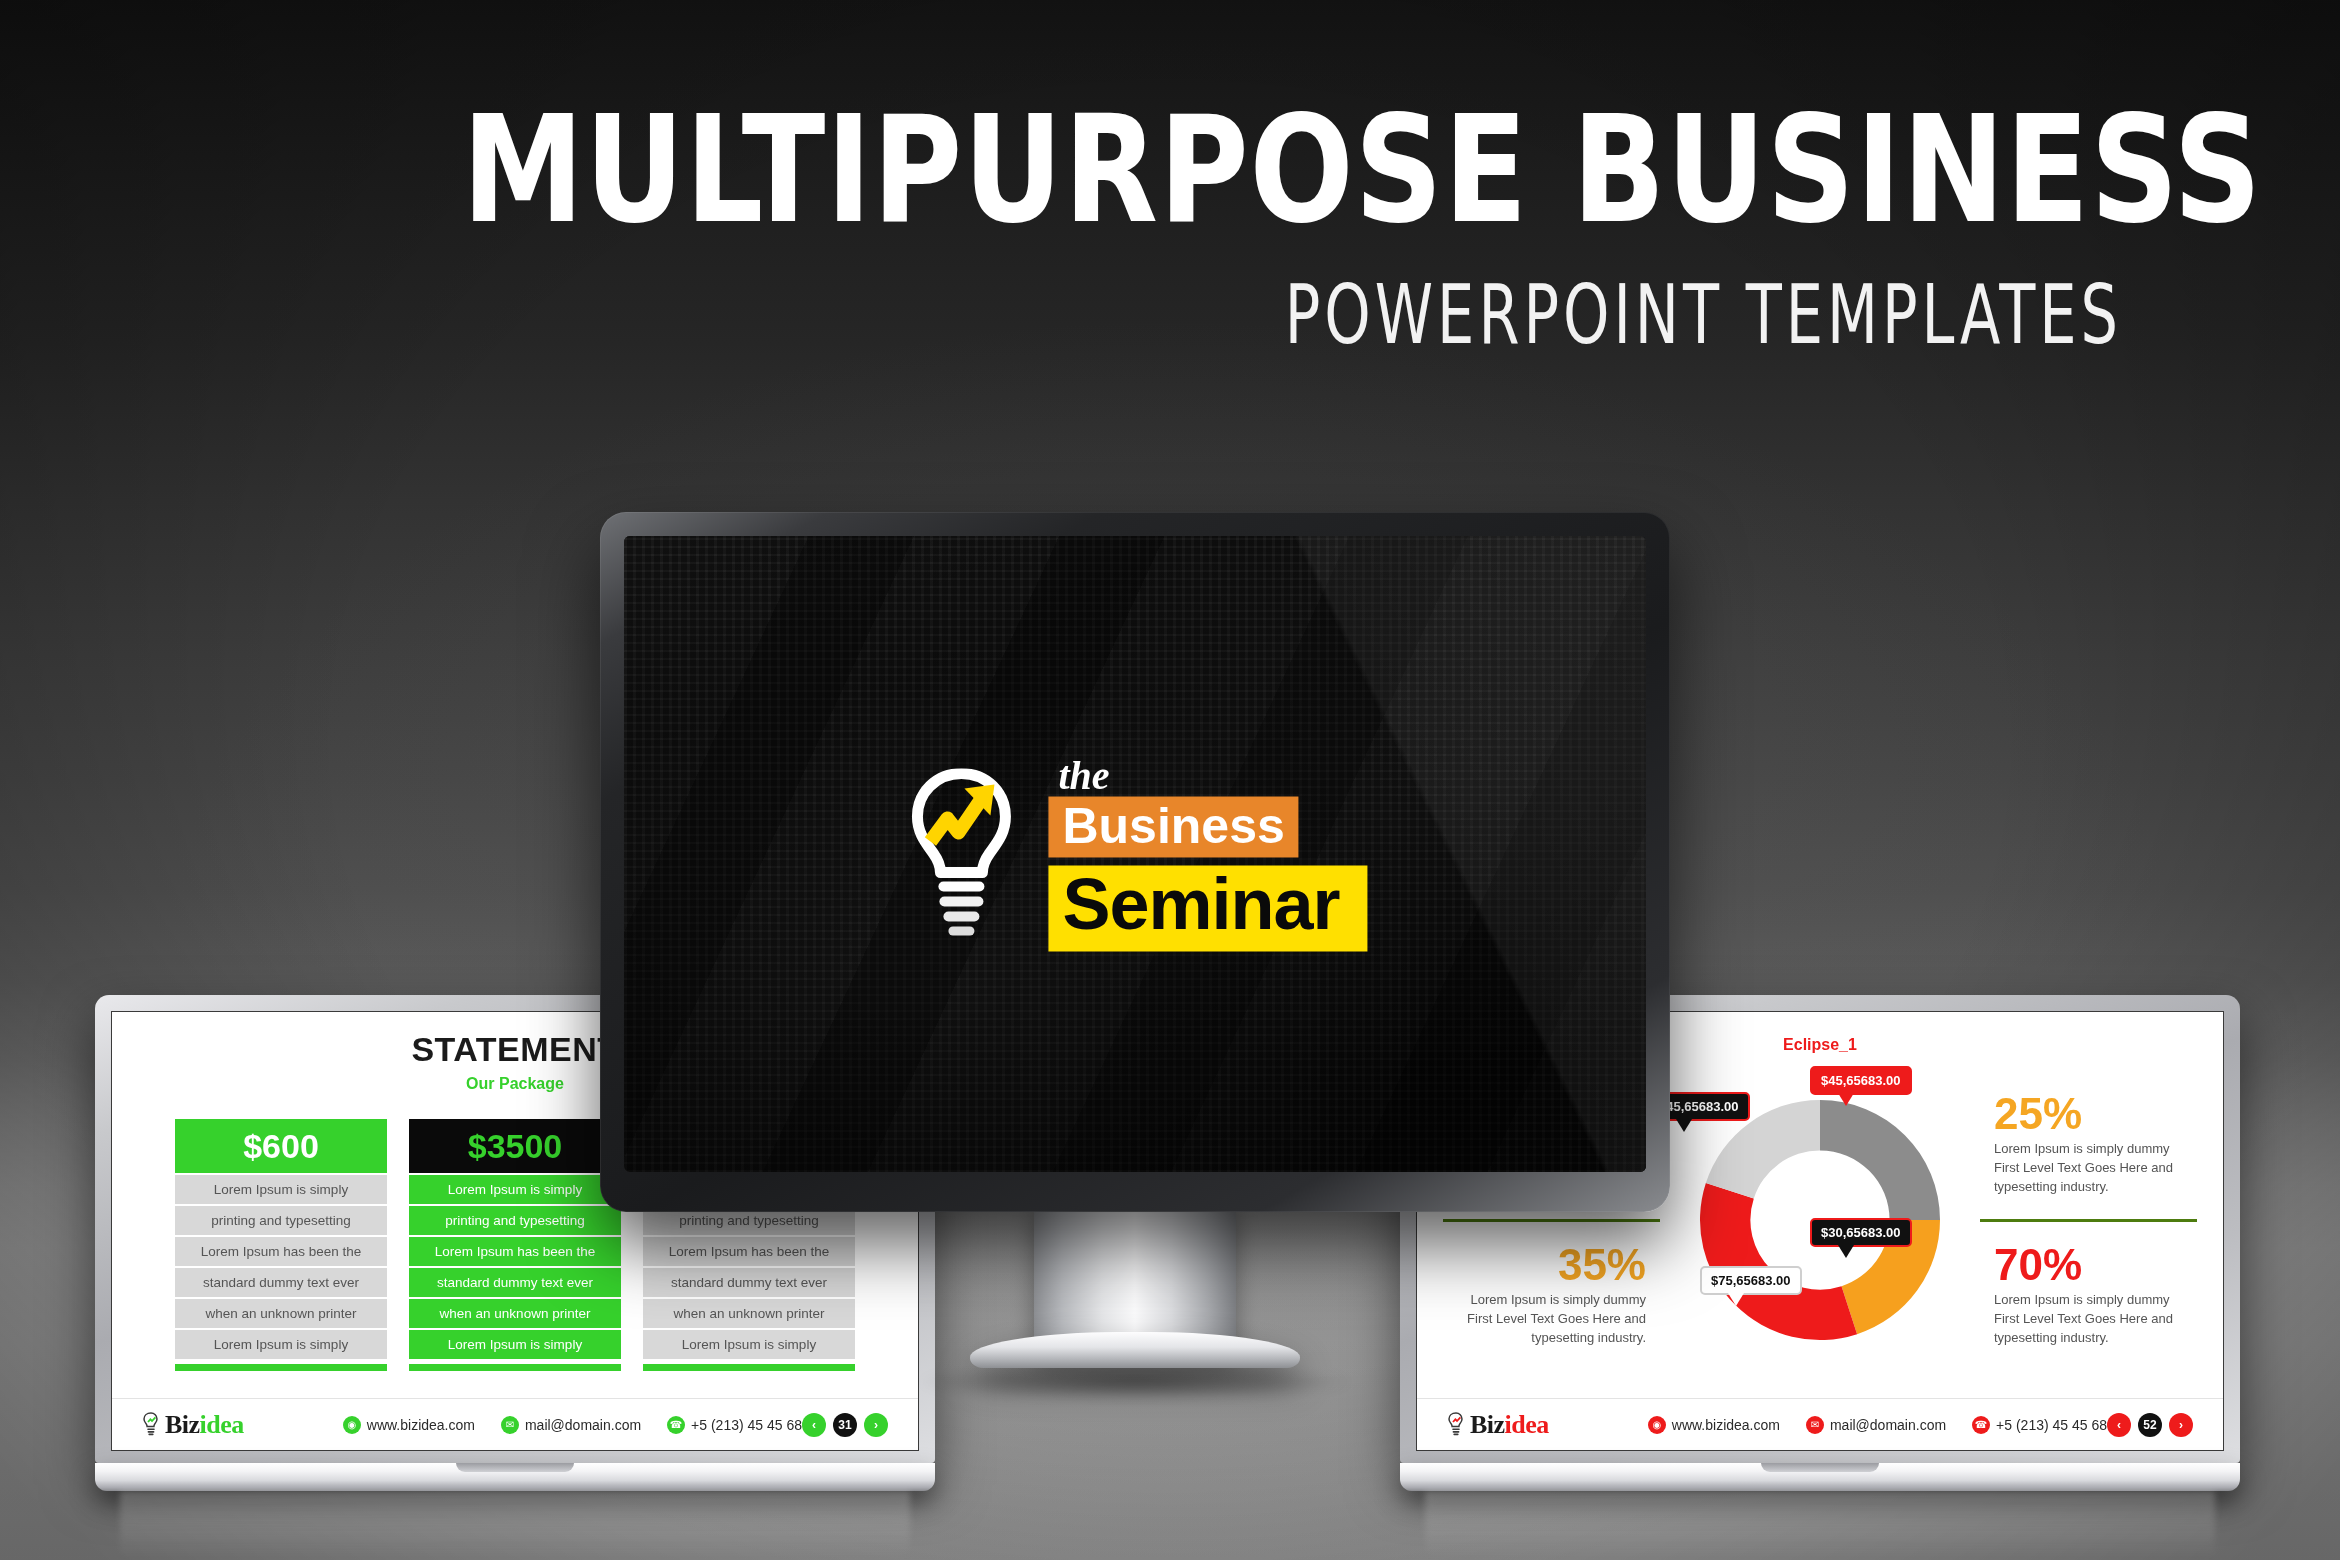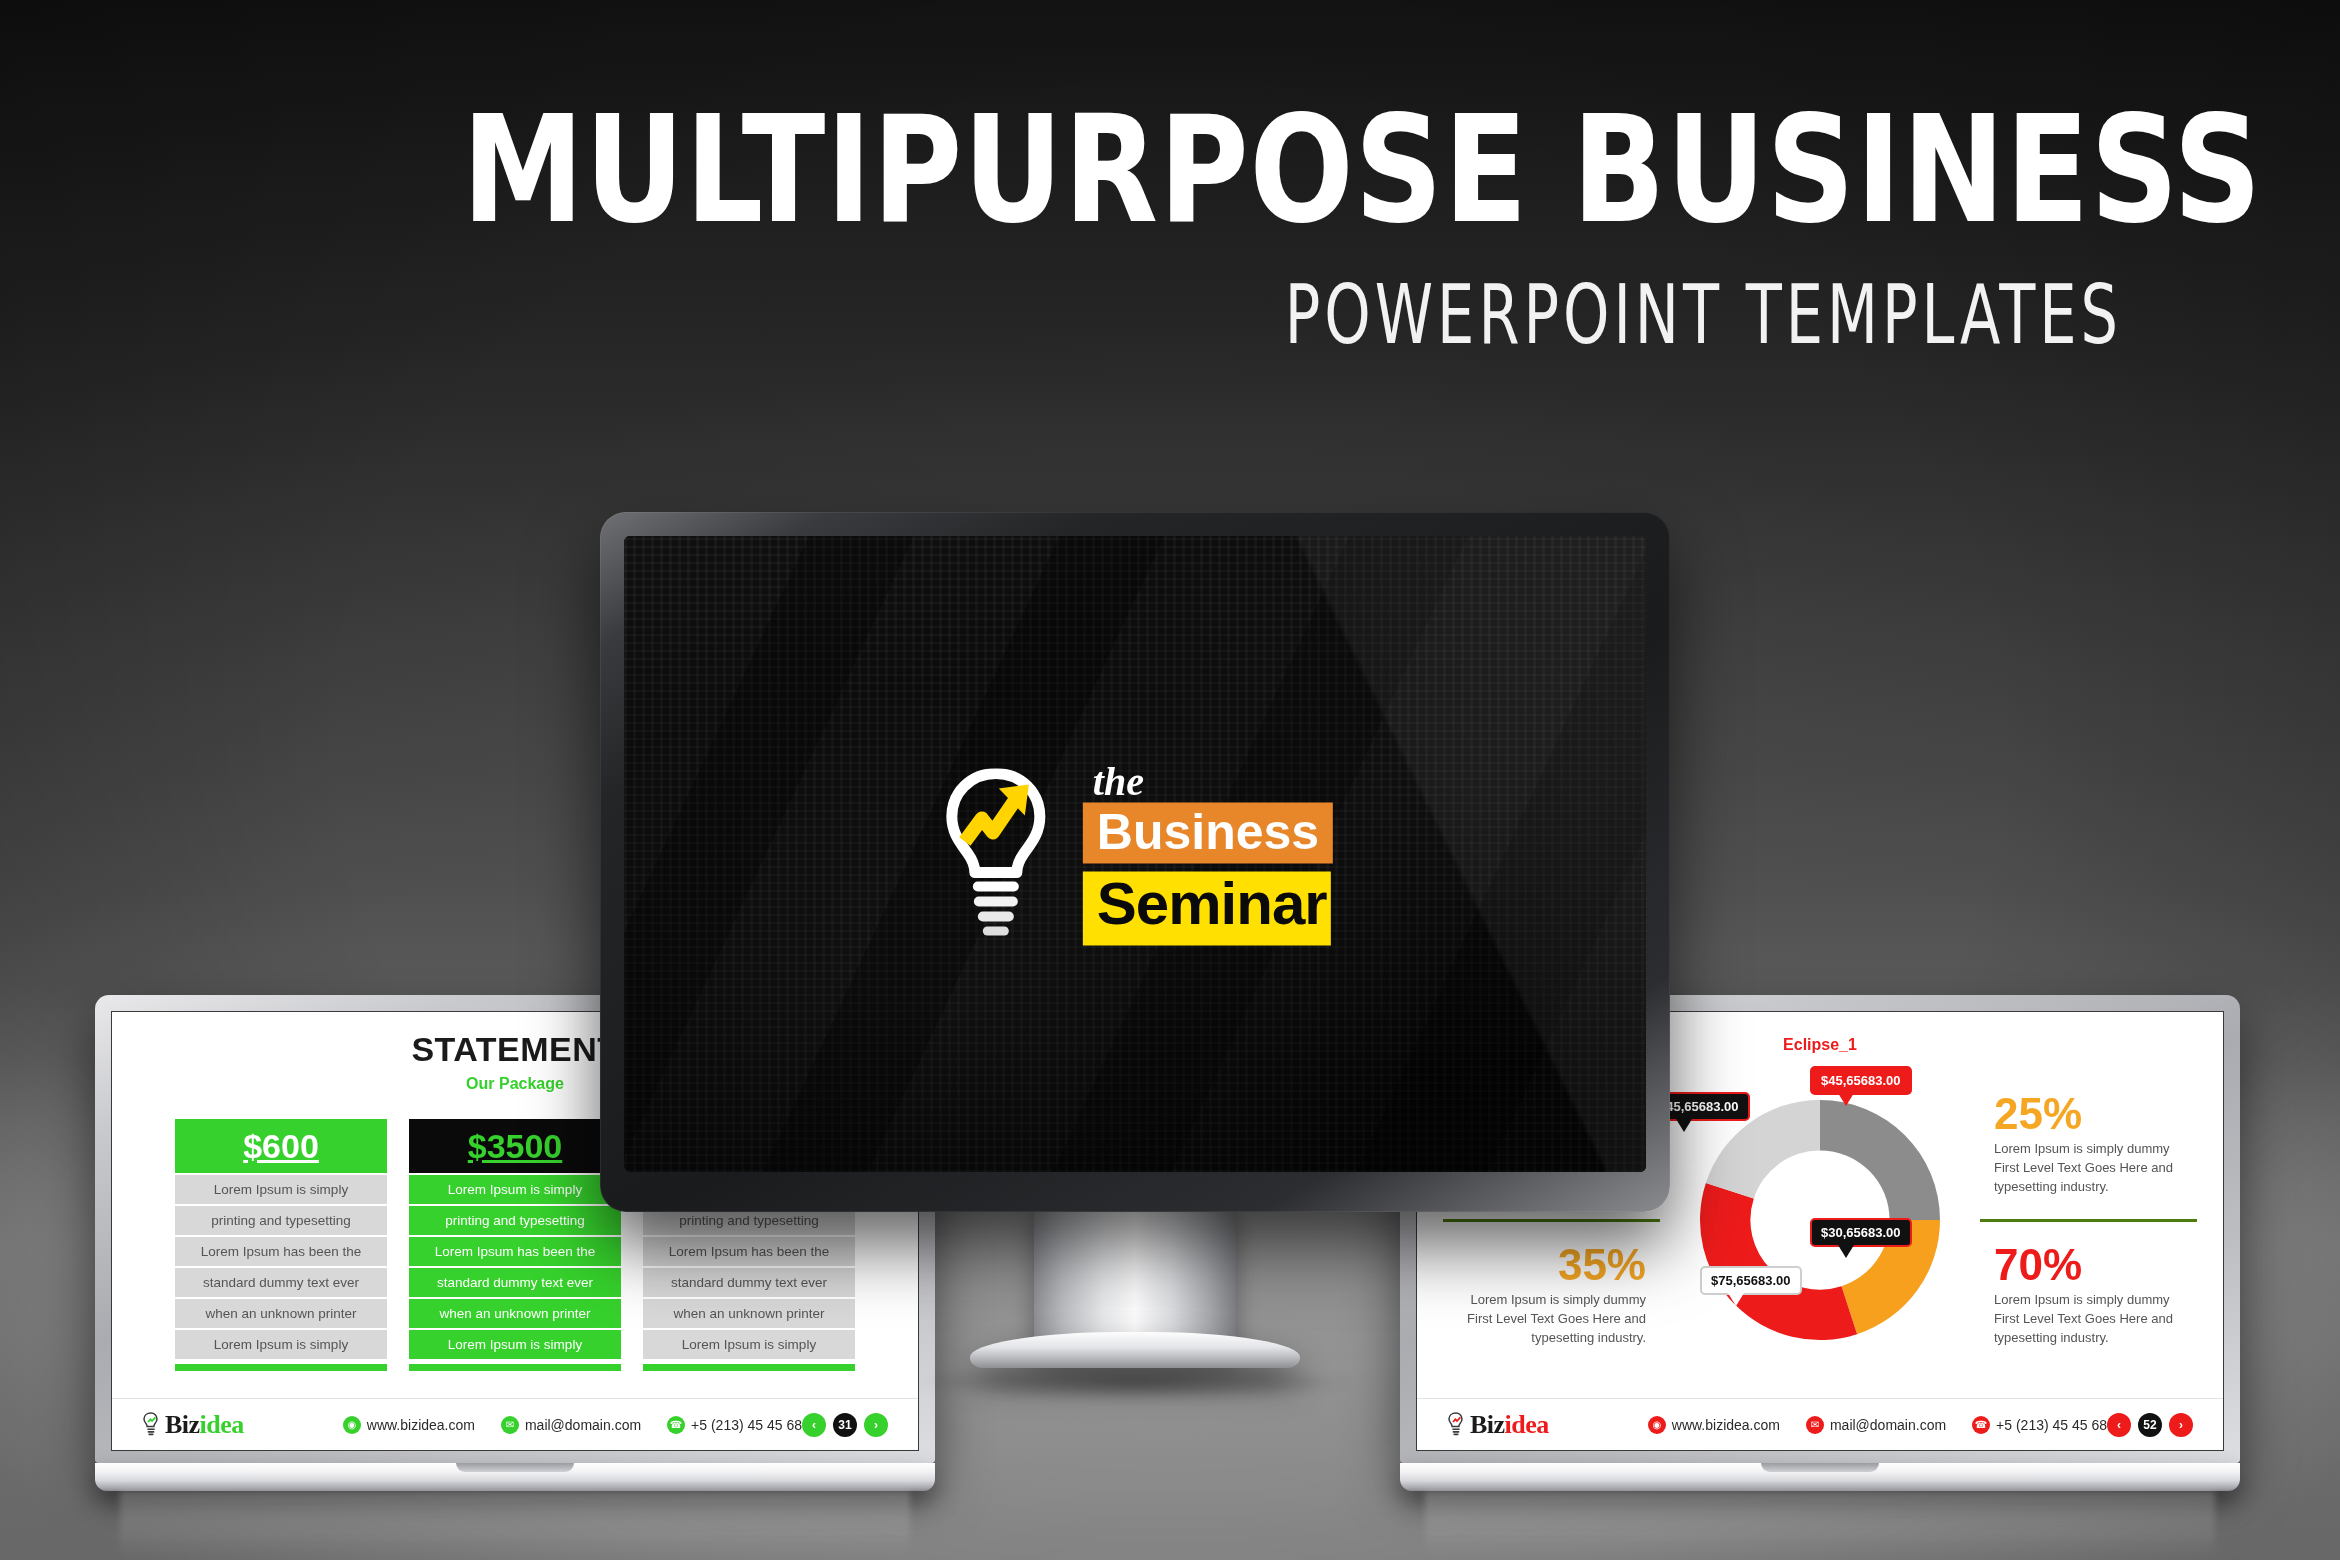--- a/index.html
+++ b/index.html
@@ -121,21 +121,21 @@
           color:#fff; font-size:10px; line-height:1; flex:0 0 auto;}
   .pager { display:flex; align-items:center; gap:7px; }
   .pg { width:24px; height:24px; border-radius:50%; color:#fff; font-size:12px; font-weight:700;
         display:flex; align-items:center; justify-content:center; }
   .pg.num { background:#111; }
 
   
   .price-row { display:flex; gap:22px; justify-content:center; margin-top:26px; }
   .price-col { width:212px; }
   .price-head { height:54px; display:flex; align-items:center; justify-content:center;
-                font-size:34px; font-weight:700; font-family:"Liberation Sans Narrow","Liberation Sans",sans-serif;text-decoration:underline;}
+                font-size:34px; font-weight:700; font-family:"Liberation Sans Narrow","Liberation Sans",sans-serif;}
   .price-cell { height:29px; display:flex; align-items:center; justify-content:center;
                 font-size:13.5px; margin-top:2px; }
   .price-foot { height:7px; margin-top:5px; }
 
   
   .info-grid { display:grid; grid-template-columns: 1fr 320px 1fr; margin-top:16px; height:300px; }
   .stat-col { display:flex; flex-direction:column; }
   .stat { flex:1; padding:10px 14px; display:flex; flex-direction:column; justify-content:center; }
   .stat.bordered { border-top:3px solid #4d7c0f; }
   .stat .pct { font-size:44px; font-weight:700; line-height:1;
@@ -195,21 +195,21 @@
     font-size:40px; line-height:0.95; margin-left:10px; margin-bottom:2px;
   }
   #business {
     background:#E8862A; color:#ffffff; font-weight:700;
     font-family:"Liberation Sans Narrow","Liberation Sans",sans-serif;
     font-size:50px; line-height:1.0; padding:4px 14px 7px 14px; letter-spacing:0px;
   }
   #seminar {
     background:#FFE000; color:#0a0a0a; font-weight:700;
     font-family:"Liberation Sans Narrow","Liberation Sans",sans-serif;
-    font-size:60px; line-height:1.0; padding:2px 4px 12px 14px; margin-top:8px; letter-spacing:-1px;
+    font-size:72px; line-height:1.0; padding:2px 28px 12px 14px; margin-top:8px; letter-spacing:-1px;
   }
   #mon-neck {
     position:absolute; left:50%; transform:translateX(-50%); top:690px;
     width:202px; height:150px;
     background: linear-gradient(90deg,#8d8f93 0%, #b9bbbf 14%, #e7e8ea 34%, #fcfcfd 50%, #dcdde0 68%, #a9abaf 86%, #7d7f83 100%);
     border-radius: 0 0 10px 10px;
     box-shadow: 0 10px 24px rgba(0,0,0,0.35);
   }
   #mon-foot {
     position:absolute; left:50%; transform:translateX(-50%); top:820px;

